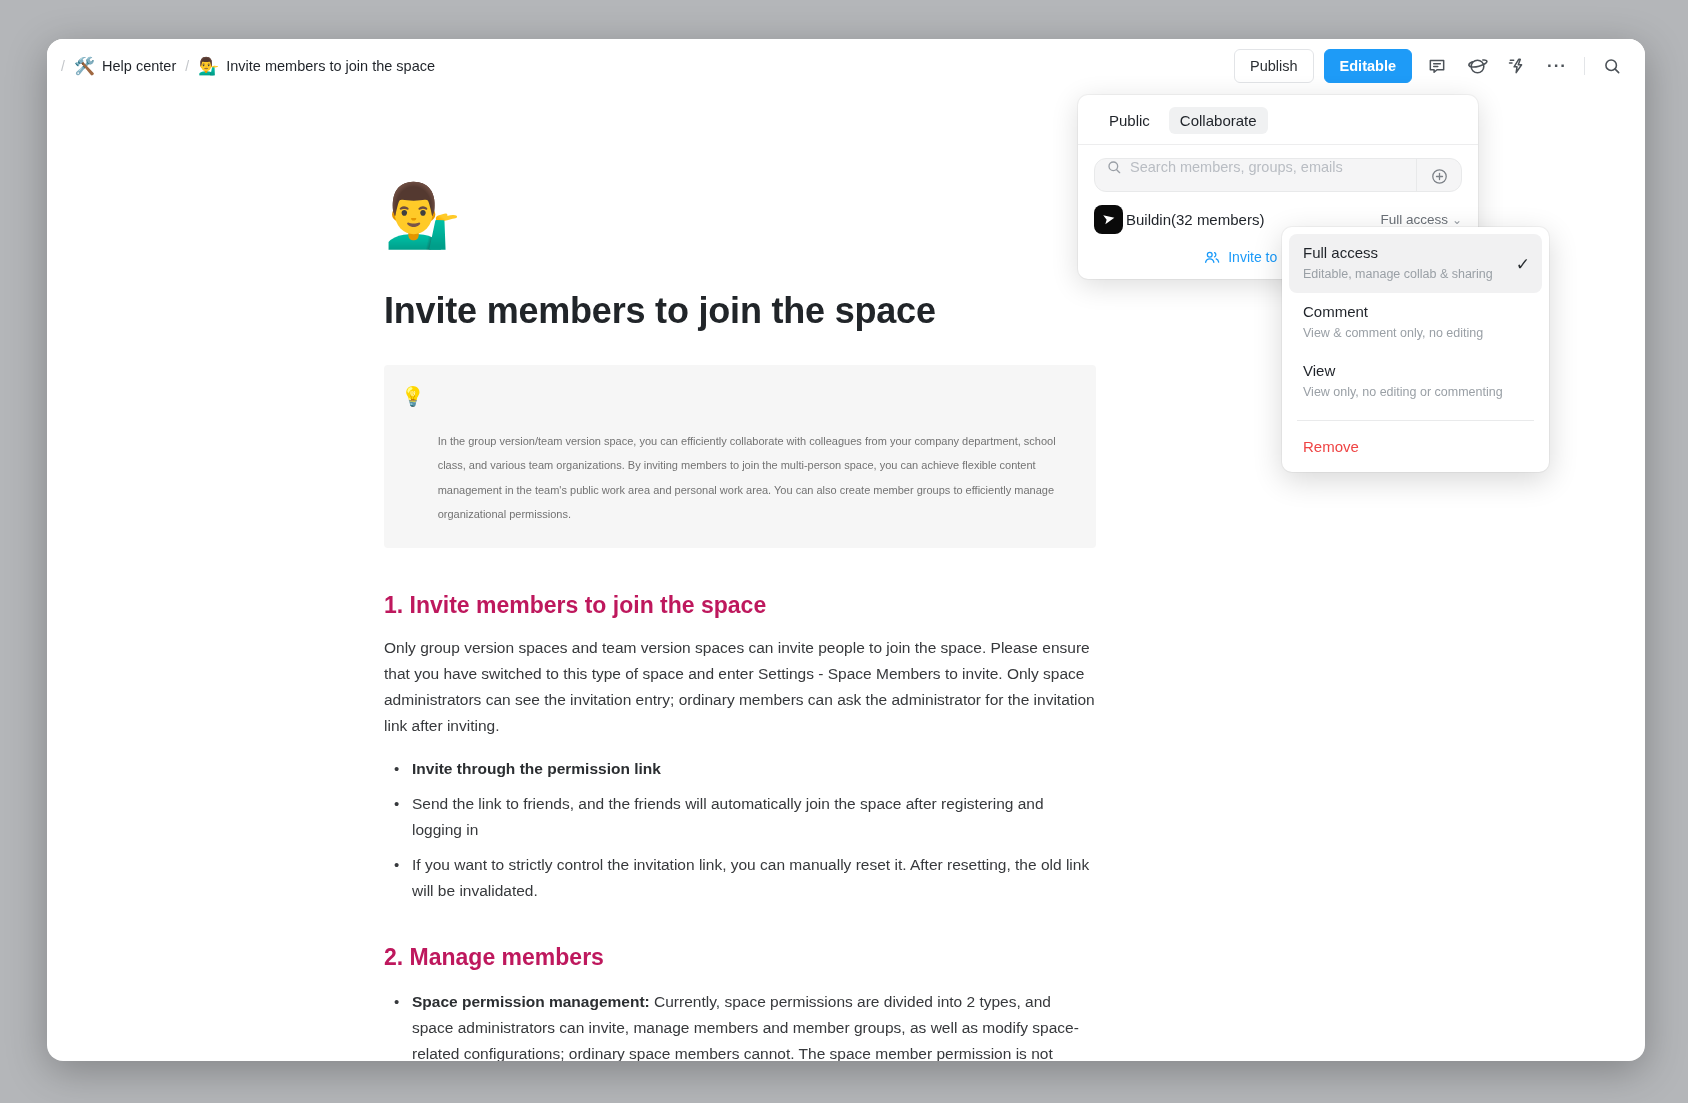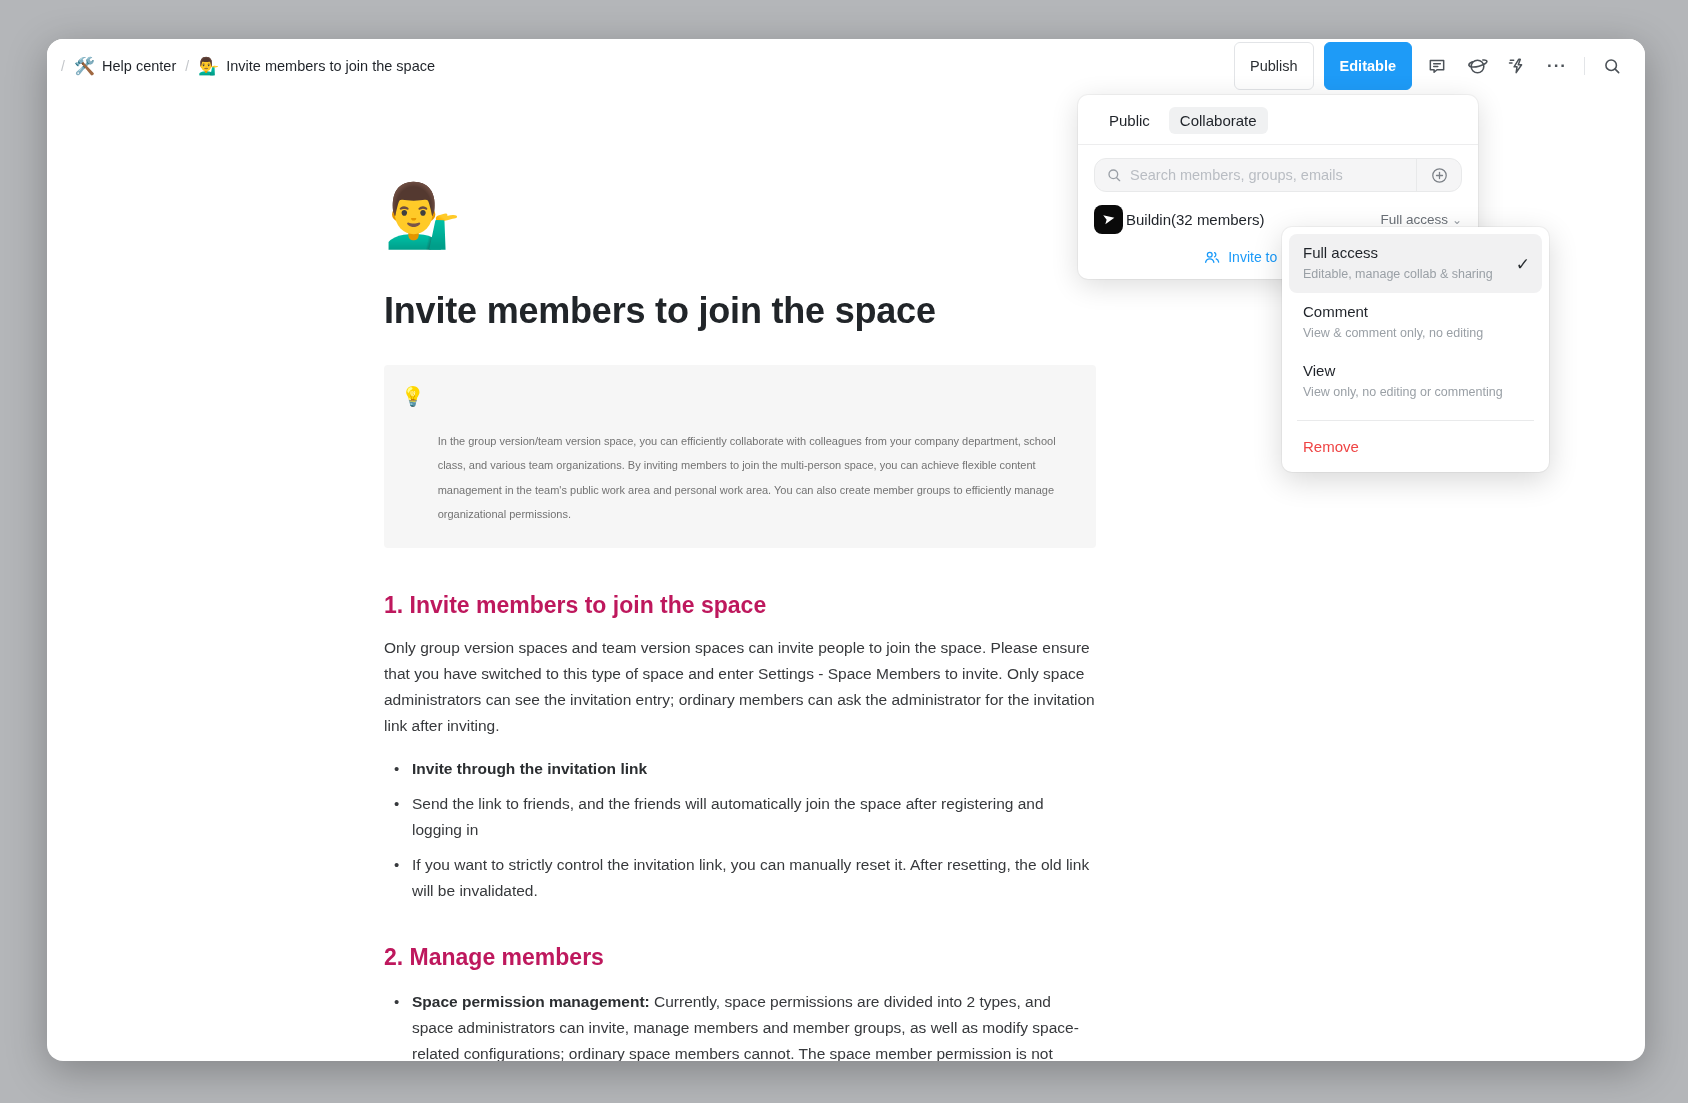--- a/index.html
+++ b/index.html
@@ -23,21 +23,21 @@
   .topbar {
     position:relative; height:54px; display:flex; align-items:center;
     padding:0 18px 0 14px; background:#fff;
   }
   .crumbs { display:flex; align-items:center; gap:9px; font-size:14.5px; color:#1f2329; }
   .crumb-slash { color:#c3c6ca; font-size:14px; }
   .crumb { display:flex; align-items:center; gap:7px; cursor:pointer; }
   .crumb .emoji { font-size:17px; line-height:1; }
   .topbar-right { margin-left:auto; display:flex; align-items:center; gap:10px; }
   .btn {
-    height:48px; padding:0 15px; border-radius:6px; font-size:14.5px;
+    height:34px; padding:0 15px; border-radius:6px; font-size:14.5px;
     display:flex; align-items:center; cursor:pointer; white-space:nowrap;
   }
   .btn-publish { background:#fff; border:1px solid #e2e4e7; color:#2b2f33; }
   .btn-sharing { background:#1e9bf7; color:#fff; font-weight:700; border:1px solid #1e9bf7; }
   .iconbtn {
     width:30px; height:30px; display:flex; align-items:center; justify-content:center;
     cursor:pointer; border-radius:6px; color:#4c5258;
   }
   .iconbtn svg { display:block; }
   .more-dots { font-size:17px; letter-spacing:1px; color:#4c5258; font-weight:700; }
@@ -72,21 +72,21 @@
     position:absolute; left:1031px; top:56px; width:400px; height:184px;
     background:#fff; border-radius:10px; z-index:20;
     box-shadow:0 6px 28px rgba(0,0,0,.14), 0 0 0 1px rgba(0,0,0,.04);
   }
   .pop-tabs { display:flex; align-items:center; gap:8px; padding:12px 20px 10px; }
   .pop-tab { font-size:15px; color:#1f2329; padding:5px 11px; border-radius:6px; cursor:pointer; }
   .pop-tab.active { background:#f0f1f2; font-weight:500; }
   .pop-sep { height:1px; background:#ededee; }
   .searchwrap {
     margin:13px 16px 0; height:34px; background:#f5f5f6; border:1px solid #e8e9ea;
-    border-radius:12px; display:flex; align-items:center; overflow:hidden;
+    border-radius:12px; display:flex; align-items:flex-start; overflow:hidden;
   }
   .searchwrap .sicon { margin:0 8px 0 11px; color:#9a9fa6; display:flex; }
   .searchwrap input {
     flex:1; border:none; outline:none; background:transparent;
     font-size:14.5px; color:#1f2329; font-family:inherit;
   }
   .searchwrap input::placeholder { color:#b9bdc3; }
   .s-div { width:1px; height:34px; background:#e8e9ea; }
   .addbtn { width:44px; height:34px; display:flex; align-items:center; justify-content:center; color:#7c8187; cursor:pointer; }
   .member-row { display:flex; align-items:center; margin:13px 16px 0; }
@@ -178,21 +178,21 @@
 
       <div class="callout">
         <span class="emoji">💡</span>
         <div class="callout-text">In the group version/team version space, you can efficiently collaborate with colleagues from your company department, school class, and various team organizations. By inviting members to join the multi-person space, you can achieve flexible content management in the team's public work area and personal work area. You can also create member groups to efficiently manage organizational permissions.</div>
       </div>
 
       <h2 class="h2 h2-1">1. Invite members to join the space</h2>
       <p class="para">Only group version spaces and team version spaces can invite people to join the space. Please ensure that you have switched to this type of space and enter Settings - Space Members to invite. Only space administrators can see the invitation entry; ordinary members can ask the administrator for the invitation link after inviting.</p>
 
       <ul class="bullets">
-        <li><span class="blead">Invite through the invitation link</span></li>
+        <li><span class="blead">Invite through the permission link</span></li>
         <li><span>Send the link to friends, and the friends will automatically join the space after registering and logging in</span></li>
         <li><span>If you want to strictly control the invitation link, you can manually reset it. After resetting, the old link will be invalidated.</span></li>
       </ul>
 
       <h2 class="h2 h2-2">2. Manage members</h2>
       <ul class="bullets">
         <li><span class="blead">Space permission management:</span><span> Currently, space permissions are divided into 2 types, and space administrators can invite, manage members and member groups, as well as modify space-related configurations; ordinary space members cannot. The space member permission is not related to the page collaboration permission for the time being.</span></li>
       </ul>
     </div>
 

